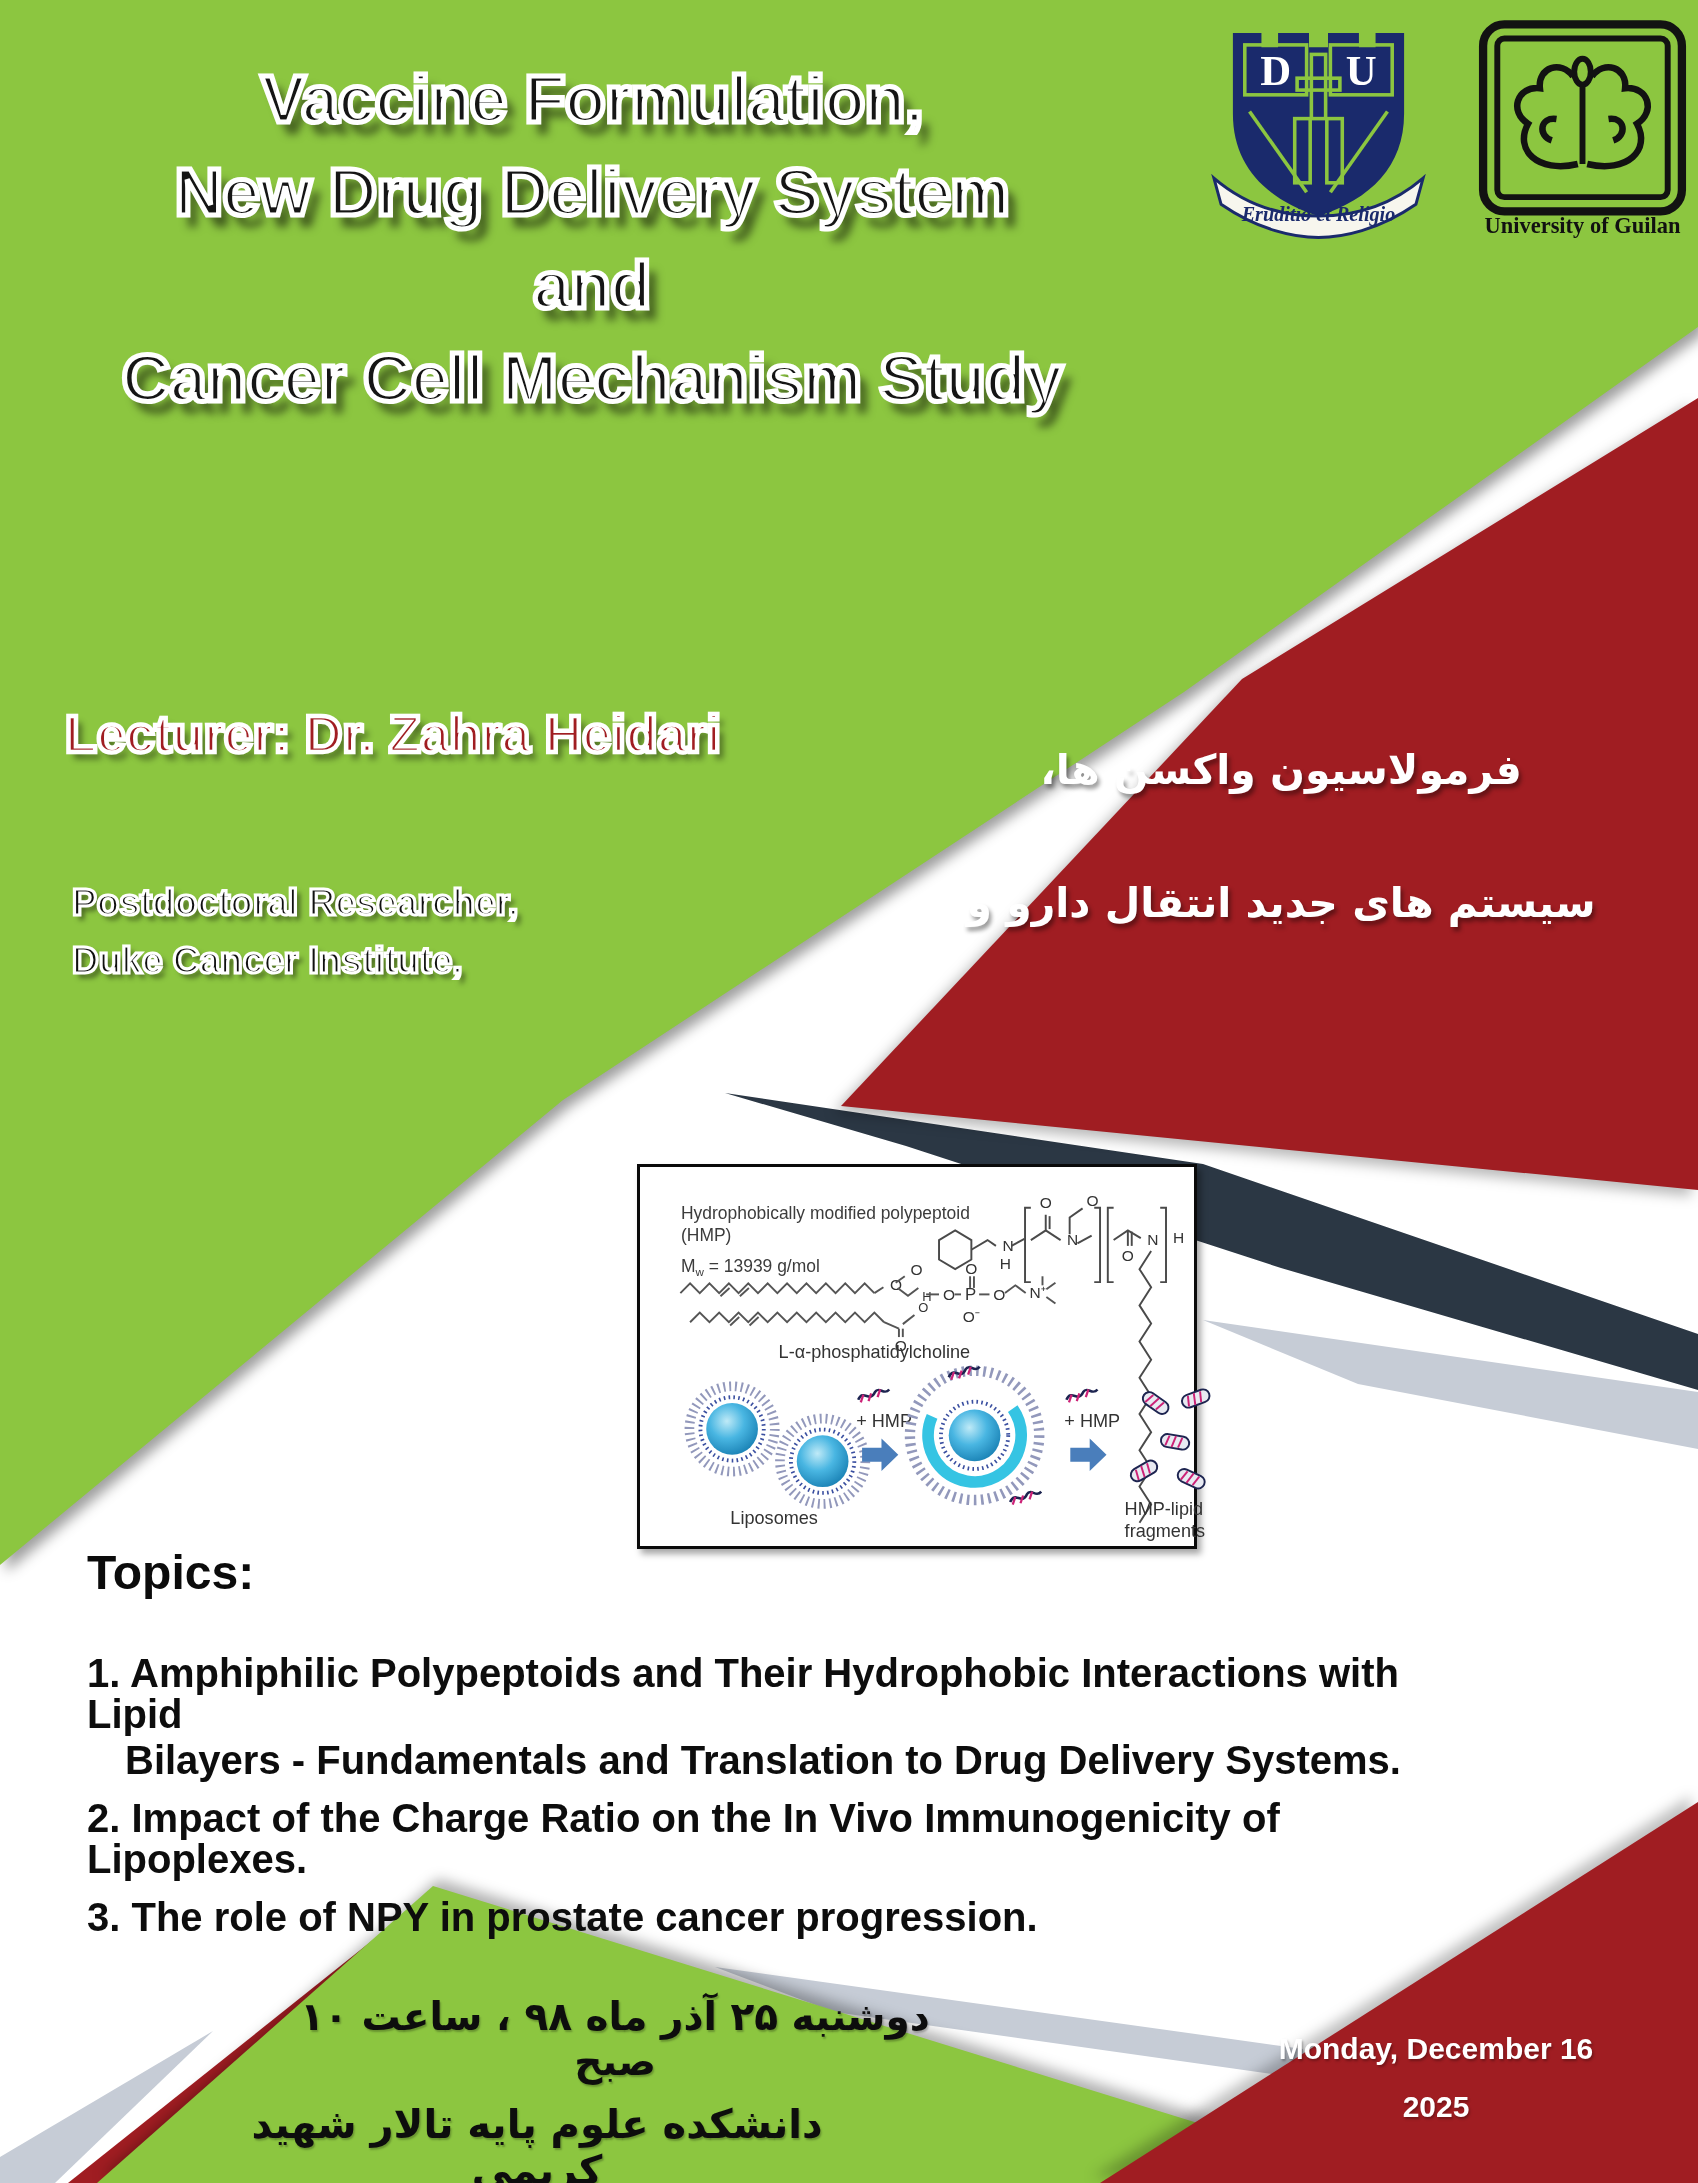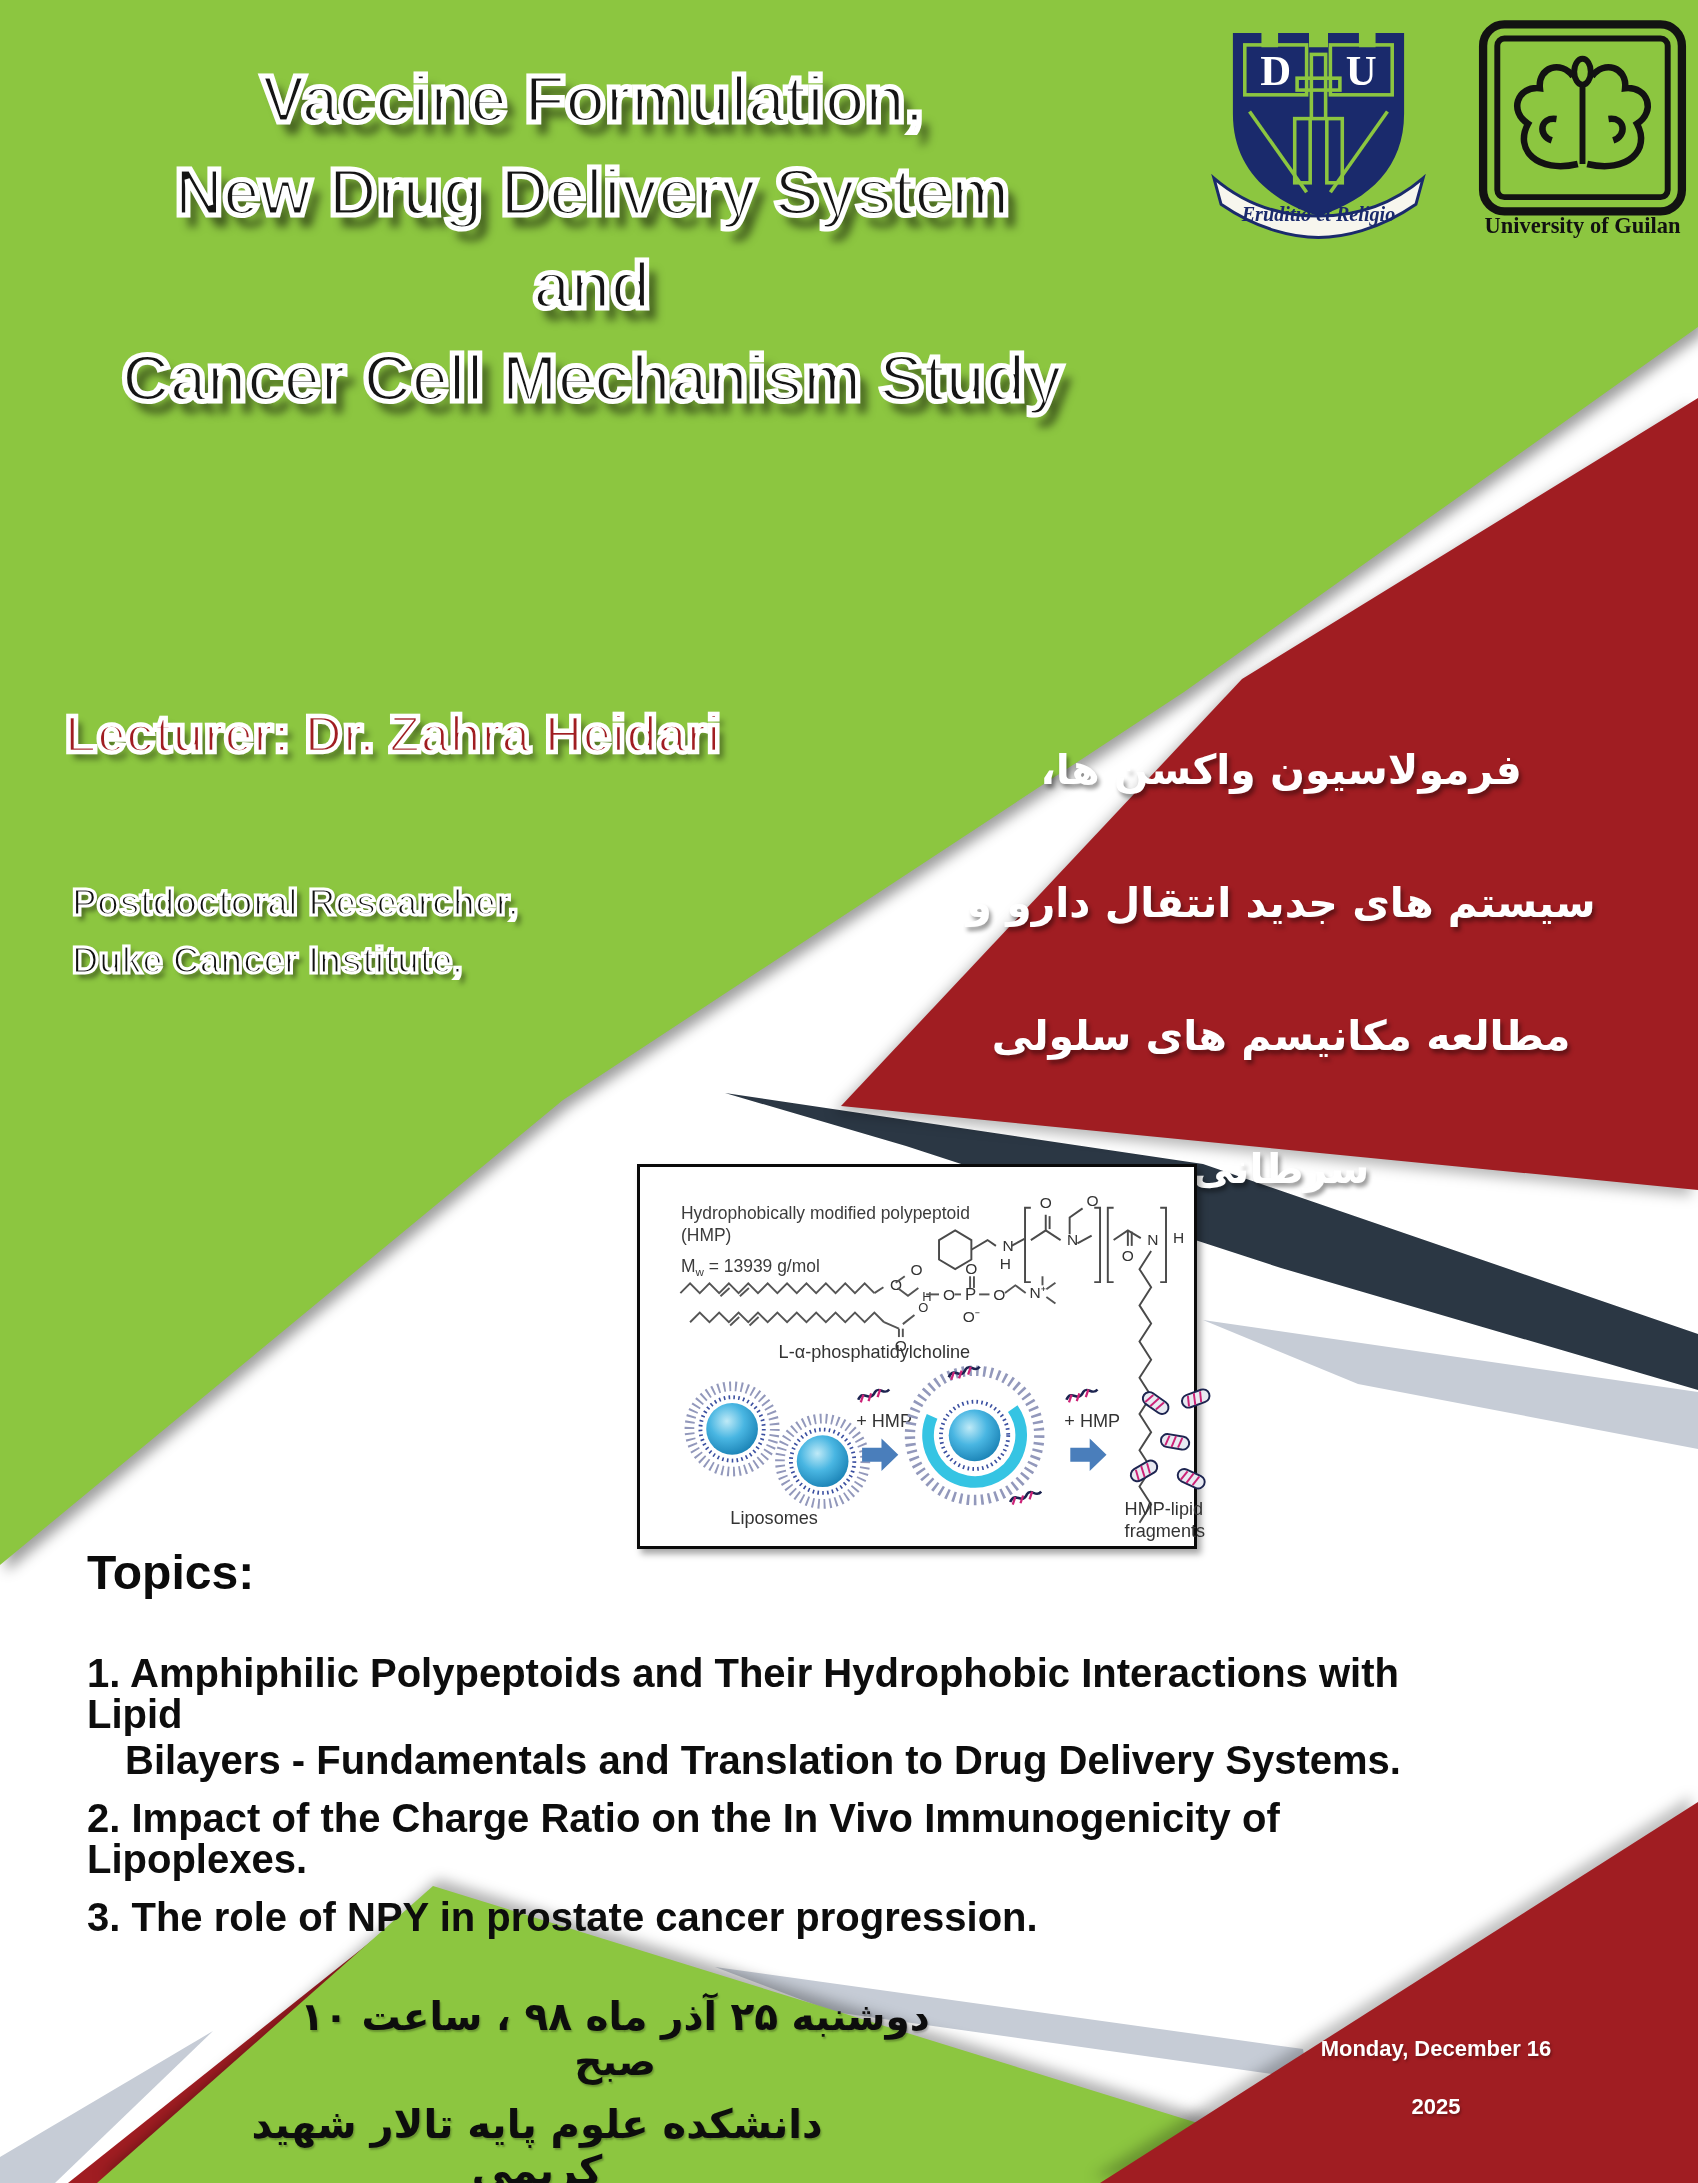--- a/index.html
+++ b/index.html
@@ -40,21 +40,21 @@
            font-size:39px;text-shadow:1.3px 1.9px 1.9px rgba(0,0,0,.25);}
   .fa-venue{left:181px;top:2101px;width:712px;text-align:center;color:#0d0d0d;font-weight:bold;
             font-size:40px;text-shadow:1.3px 1.9px 1.9px rgba(0,0,0,.25);}
   
   .topics-h{left:87px;top:1545px;font-size:48px;font-weight:bold;color:#0b0b0b;}
   .topics{left:87px;top:1653px;width:1371px;font-size:40px;font-weight:bold;color:#0d0d0d;line-height:41px;}
   .topics .t{margin-bottom:17px;}
   .topics .cont{padding-left:38px;margin-top:-11.6px;}
   
   .en-date{left:1229px;top:2020px;width:414px;text-align:center;color:#ffffff;font-weight:bold;
-           font-size:22px;line-height:58px;text-shadow:1.3px 1.9px 2.6px rgba(0,0,0,.3);}
+           font-size:30px;line-height:58px;text-shadow:1.3px 1.9px 2.6px rgba(0,0,0,.3);}
   
   .figure{left:637px;top:1164px;width:560px;height:385px;background:#ffffff;
           border:3.9px solid #0a0a0a;box-sizing:border-box;box-shadow:3.9px 5.2px 6.5px rgba(0,0,0,.35);padding-left:24px;}
   .figure svg{display:block;}
   
   .logo-duke{left:1197px;top:14.2px;}
   .logo-guilan{left:1476px;top:17px;}
 </style>
 </head>
 <body>
@@ -122,21 +122,20 @@
 
   <div class="abs lecturer">Lecturer: Dr. Zahra Heidari</div>
   <div class="abs affil">
     <div>Postdoctoral Researcher,</div>
     <div>Duke Cancer Institute,</div>
   </div>
 
   <div class="abs fa fa-title">
     <div>فرمولاسیون واکسن ها،</div>
     <div>سیستم های جدید انتقال دارو و</div>
-    <div>مطالعه مکانیسم های سلولی سرطانی</div>
   </div>
 
   <div class="abs figure">
     <svg width="552" height="377" viewBox="0 0 853 583">
 
       <text x="26" y="80" font-size="27" fill="#3c3c3c">Hydrophobically modified polypeptoid</text>
       <text x="26" y="114" font-size="27" fill="#3c3c3c">(HMP)</text>
       <text x="26" y="162" font-size="27" fill="#3c3c3c"><tspan>M</tspan><tspan dy="7" font-size="18">w</tspan><tspan dy="-7"> = 13939 g/mol</tspan></text>
 
       <g transform="translate(395,18)" stroke="#4a4a4a" stroke-width="3" fill="none" font-size="24">

